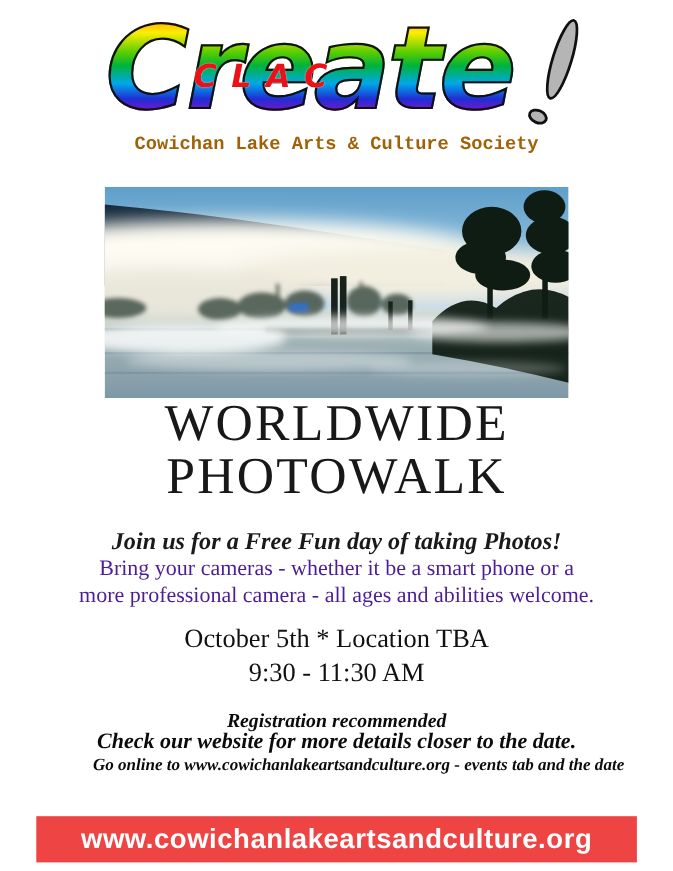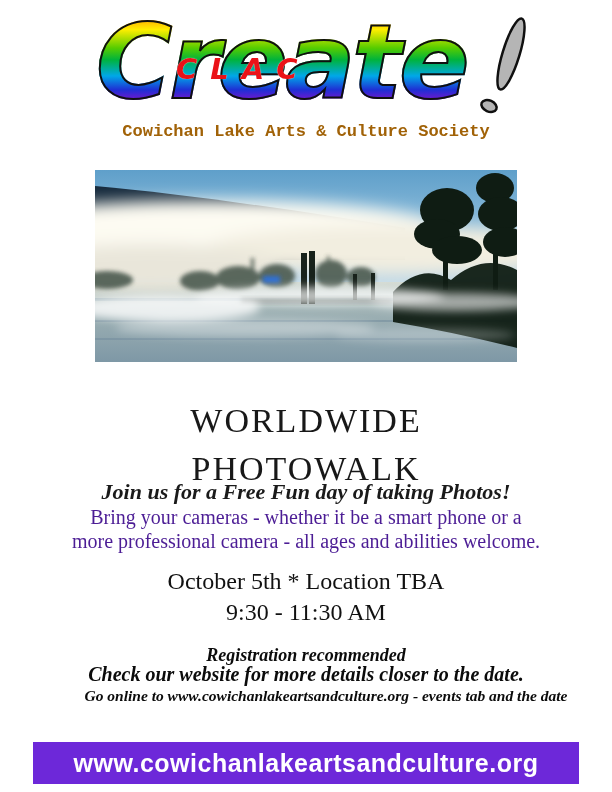--- a/index.html
+++ b/index.html
@@ -26,22 +26,22 @@
     margin-top:16px;
   }
   .tagline{position:absolute;left:0;top:122px;width:612px;text-align:center;
     font-family:Liberation Mono, monospace;font-weight:bold;font-size:17px;color:#a16207;}
 
   
   .photo{position:absolute;left:95px;top:170px;width:422px;height:192px;overflow:hidden;}
 
   
   .headline{position:absolute;left:0;top:361px;width:612px;text-align:center;
-    font-family:"Liberation Serif",serif;font-size:34px;line-height:48px;
-    letter-spacing:2px;color:#181818;margin-top:36px;}
+    font-family:"Liberation Serif",serif;font-size:47px;line-height:48px;
+    letter-spacing:2px;color:#181818;}
 
   
   .join-line{position:absolute;left:0;top:479px;width:612px;text-align:center;
     font-family:cursive;font-style:italic;font-weight:bold;font-size:22px;color:#1a1a1a;}
   .body-lines{position:absolute;left:0;top:506px;width:612px;text-align:center;
     font-family:"Liberation Serif",serif;font-size:20px;line-height:23.5px;color:#4c1d95;}
 
   
   .event-block{position:absolute;left:0;top:566px;width:612px;text-align:center;
     font-family:"Liberation Serif",serif;font-size:24px;line-height:31px;color:#111;}
@@ -49,21 +49,21 @@
   
   .reg{position:absolute;left:0;width:612px;text-align:center;
     font-family:"Liberation Serif",serif;font-style:italic;font-weight:bold;color:#0b0b0b;}
   .reg1{top:645px;font-size:18px;}
   .reg2{top:663px;font-size:20px;}
   .reg3{top:687px;font-size:15.5px;padding-left:20px;}
   .reg4{top:705px;font-size:15.5px;}
 
   
   .footer-bar{position:absolute;left:33px;top:742px;width:546px;height:42px;
-    background:#6d28d9;display:flex;align-items:center;justify-content:center;}
+    background:#ef4444;display:flex;align-items:center;justify-content:center;}
   .footer-bar span{font-family:"Liberation Sans",sans-serif;font-weight:bold;
     font-size:25px;color:#ffffff;letter-spacing:0.5px;}
 </style>
 </head>
 <body>
 
 <div class="page">
 
   <div class="logo">
     <div class="create-row">

